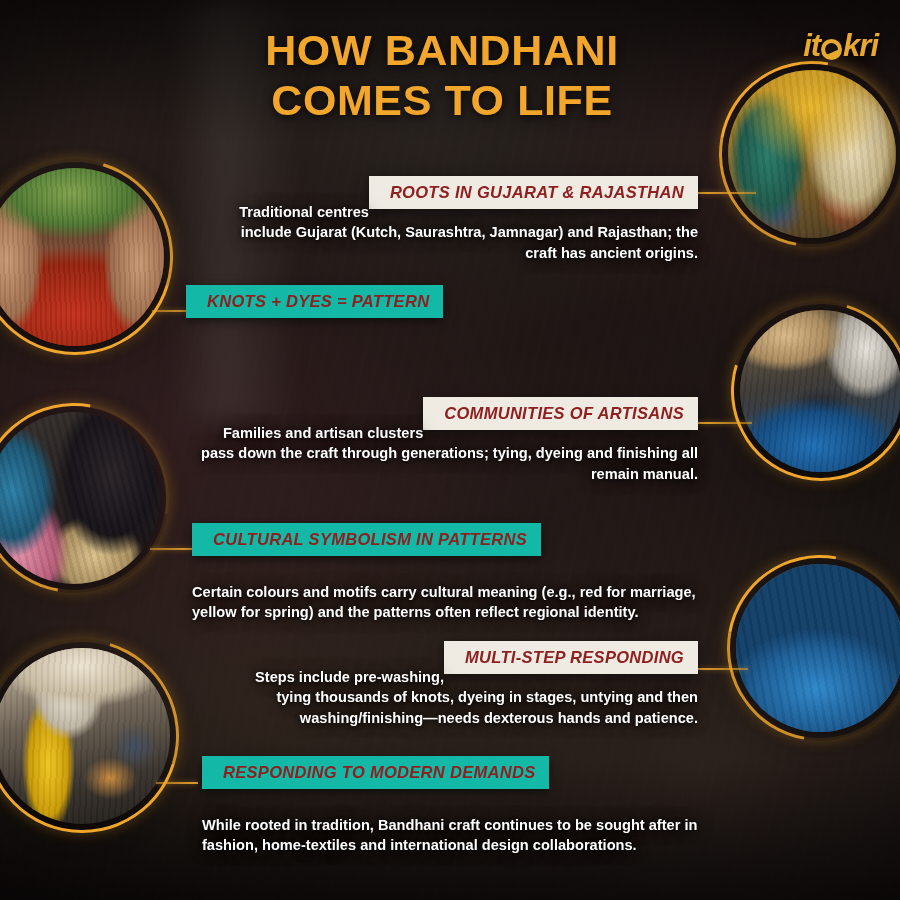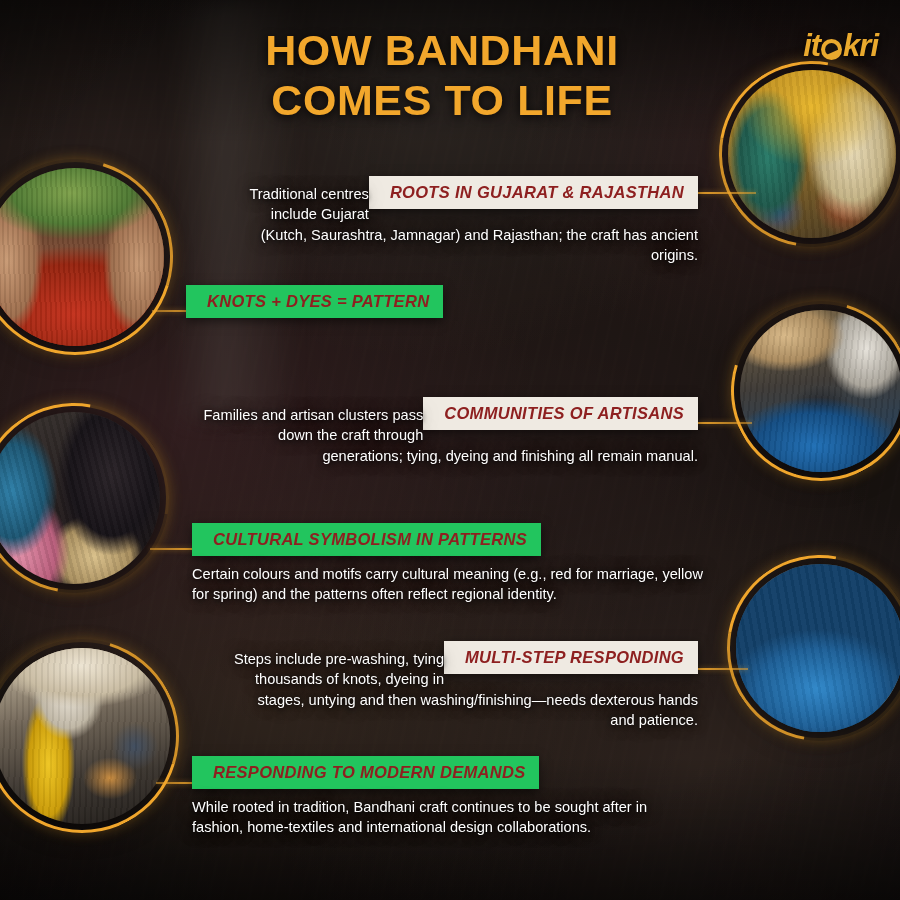--- a/index.html
+++ b/index.html
@@ -260,28 +260,28 @@
     font-size: 16.5px;
     font-weight: 800;
     font-style: italic;
     letter-spacing: 0.3px;
     color: #8E1F20;
     padding: 7px 14px 7px 21px;
     white-space: nowrap;
     box-shadow: 0 3px 10px rgba(0,0,0,0.55);
   }
   .step-label.cream { background: #EFEAE2; color: #8E2020; }
-  .step-label.amber { background: #22c55e; color: #8E2020; }
+  .step-label.amber { background: #14b8a6; color: #8E2020; }
 
   .step-body {
-    margin-top: 8px;
+    margin-top: 26px;
     color: #FFFFFF;
     font-size: 14.6px;
     line-height: 1.40;
-    font-weight: 400;
+    font-weight: 700;
     text-shadow: 0 1px 5px rgba(0,0,0,0.92), 0 0 16px rgba(0,0,0,0.65);
   }
   .align-right  { text-align: right; }
   .align-left   { text-align: left; }
   .row-right .step-label { float: right; }
   .row-right::after { content: ""; display: block; clear: both; }
 </style>
 </head>
 <body>
 
@@ -370,18 +370,18 @@
   <div class="step" style="left:192px; top:523px; width:512px;">
     <div class="step-label amber">CULTURAL SYMBOLISM IN PATTERNS</div>
     <div class="step-body align-left">Certain colours and motifs carry cultural meaning (e.g., red for marriage, yellow for spring) and the patterns often reflect regional identity.</div>
   </div>
 
   <div class="step row-right" style="left:230px; top:641px; width:468px;">
     <div class="step-label cream">MULTI-STEP RESPONDING</div>
     <div class="step-body align-right">Steps include pre-washing, tying thousands of knots, dyeing in stages, untying and then washing/finishing—needs dexterous hands and patience.</div>
   </div>
 
-  <div class="step" style="left:192px; top:756px; width:500px;">
+  <div class="step" style="left:202px; top:756px; width:500px;">
     <div class="step-label amber">RESPONDING TO MODERN DEMANDS</div>
     <div class="step-body align-left">While rooted in tradition, Bandhani craft continues to be sought after in fashion, home-textiles and international design collaborations.</div>
   </div>
 
 </div>
 
 </body></html>

